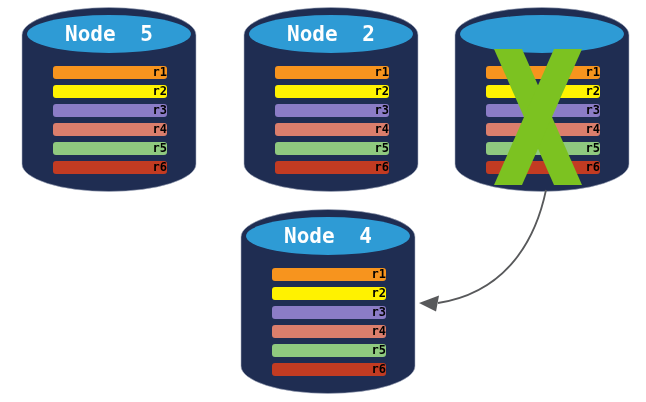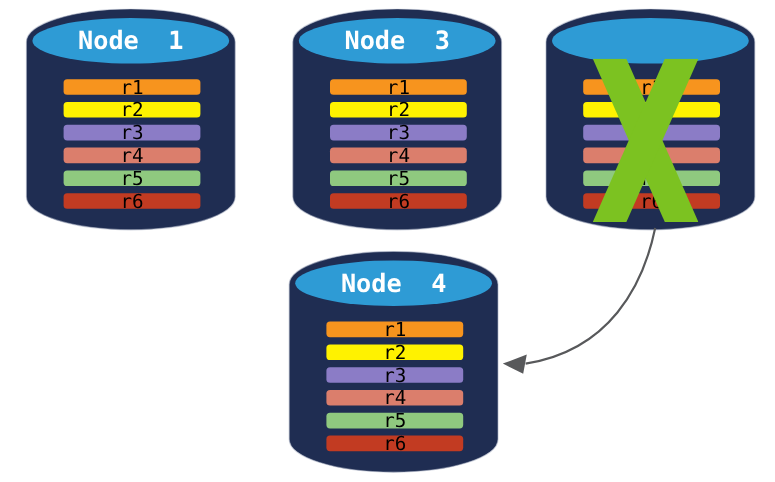--- a/index.html
+++ b/index.html
@@ -16,56 +16,56 @@
   .cyl-cap{fill:var(--cyl-cap,#2E9BD5);}
   .title{
     position:absolute;left:0;top:15px;width:100%;
     text-align:center;color:#ffffff;
     font-size:21px;font-weight:bold;word-spacing:12px;
     letter-spacing:0px;line-height:24px;
   }
   .bar{
     position:absolute;left:32px;width:114px;height:13px;
     border-radius:3px;
-    text-align:center;color:#000000;
-    font-size:16px;font-weight:normal;line-height:13px;
+    text-align:right;color:#000000;
+    font-size:12px;font-weight:bold;line-height:13px;
   }
   .bar.t0{top:59px}.bar.t1{top:78px}.bar.t2{top:97px}
   .bar.t3{top:116px}.bar.t4{top:135px}.bar.t5{top:154px}
   .xmark{position:absolute;left:40px;top:42px;width:88px;height:136px;display:block;}
   .x-stroke{fill:var(--x-green,#7CC221);}
   #arrow-overlay{position:absolute;left:0;top:0;width:646px;height:402px;pointer-events:none;}
   .arrow-line{fill:none;stroke:var(--arrow,#58595B);stroke-width:1.8;}
   .arrow-head{fill:var(--arrow,#58595B);stroke:none;}
 </style>
 </head>
 <body>
 
 <div id="canvas">
 
   <div class="node" style="left:21px;top:7px">
     <svg class="cyl" viewBox="0 0 176 186">
       <path class="cyl-body" d="M1,28 A87,27.5 0 0 1 175,28 L175,157 A87,27.5 0 0 1 1,157 Z"></path>
       <ellipse class="cyl-cap" cx="88" cy="27" rx="82" ry="19"></ellipse>
     </svg>
-    <div class="title">Node 1</div>
+    <div class="title">Node 5</div>
     <div class="bar t0" style="background: rgb(247, 148, 30);">r1</div>
     <div class="bar t1" style="background: rgb(255, 242, 0);">r2</div>
     <div class="bar t2" style="background: rgb(139, 124, 198);">r3</div>
     <div class="bar t3" style="background: rgb(219, 126, 108);">r4</div>
     <div class="bar t4" style="background: rgb(143, 201, 127);">r5</div>
     <div class="bar t5" style="background: rgb(194, 59, 34);">r6</div>
   </div>
 
   <div class="node" style="left:243px;top:7px">
     <svg class="cyl" viewBox="0 0 176 186">
       <path class="cyl-body" d="M1,28 A87,27.5 0 0 1 175,28 L175,157 A87,27.5 0 0 1 1,157 Z"></path>
       <ellipse class="cyl-cap" cx="88" cy="27" rx="82" ry="19"></ellipse>
     </svg>
-    <div class="title">Node 3</div>
+    <div class="title">Node 2</div>
     <div class="bar t0" style="background: rgb(247, 148, 30);">r1</div>
     <div class="bar t1" style="background: rgb(255, 242, 0);">r2</div>
     <div class="bar t2" style="background: rgb(139, 124, 198);">r3</div>
     <div class="bar t3" style="background: rgb(219, 126, 108);">r4</div>
     <div class="bar t4" style="background: rgb(143, 201, 127);">r5</div>
     <div class="bar t5" style="background: rgb(194, 59, 34);">r6</div>
   </div>
 
   <div class="node" style="left:454px;top:7px">
     <svg class="cyl" viewBox="0 0 176 186">

